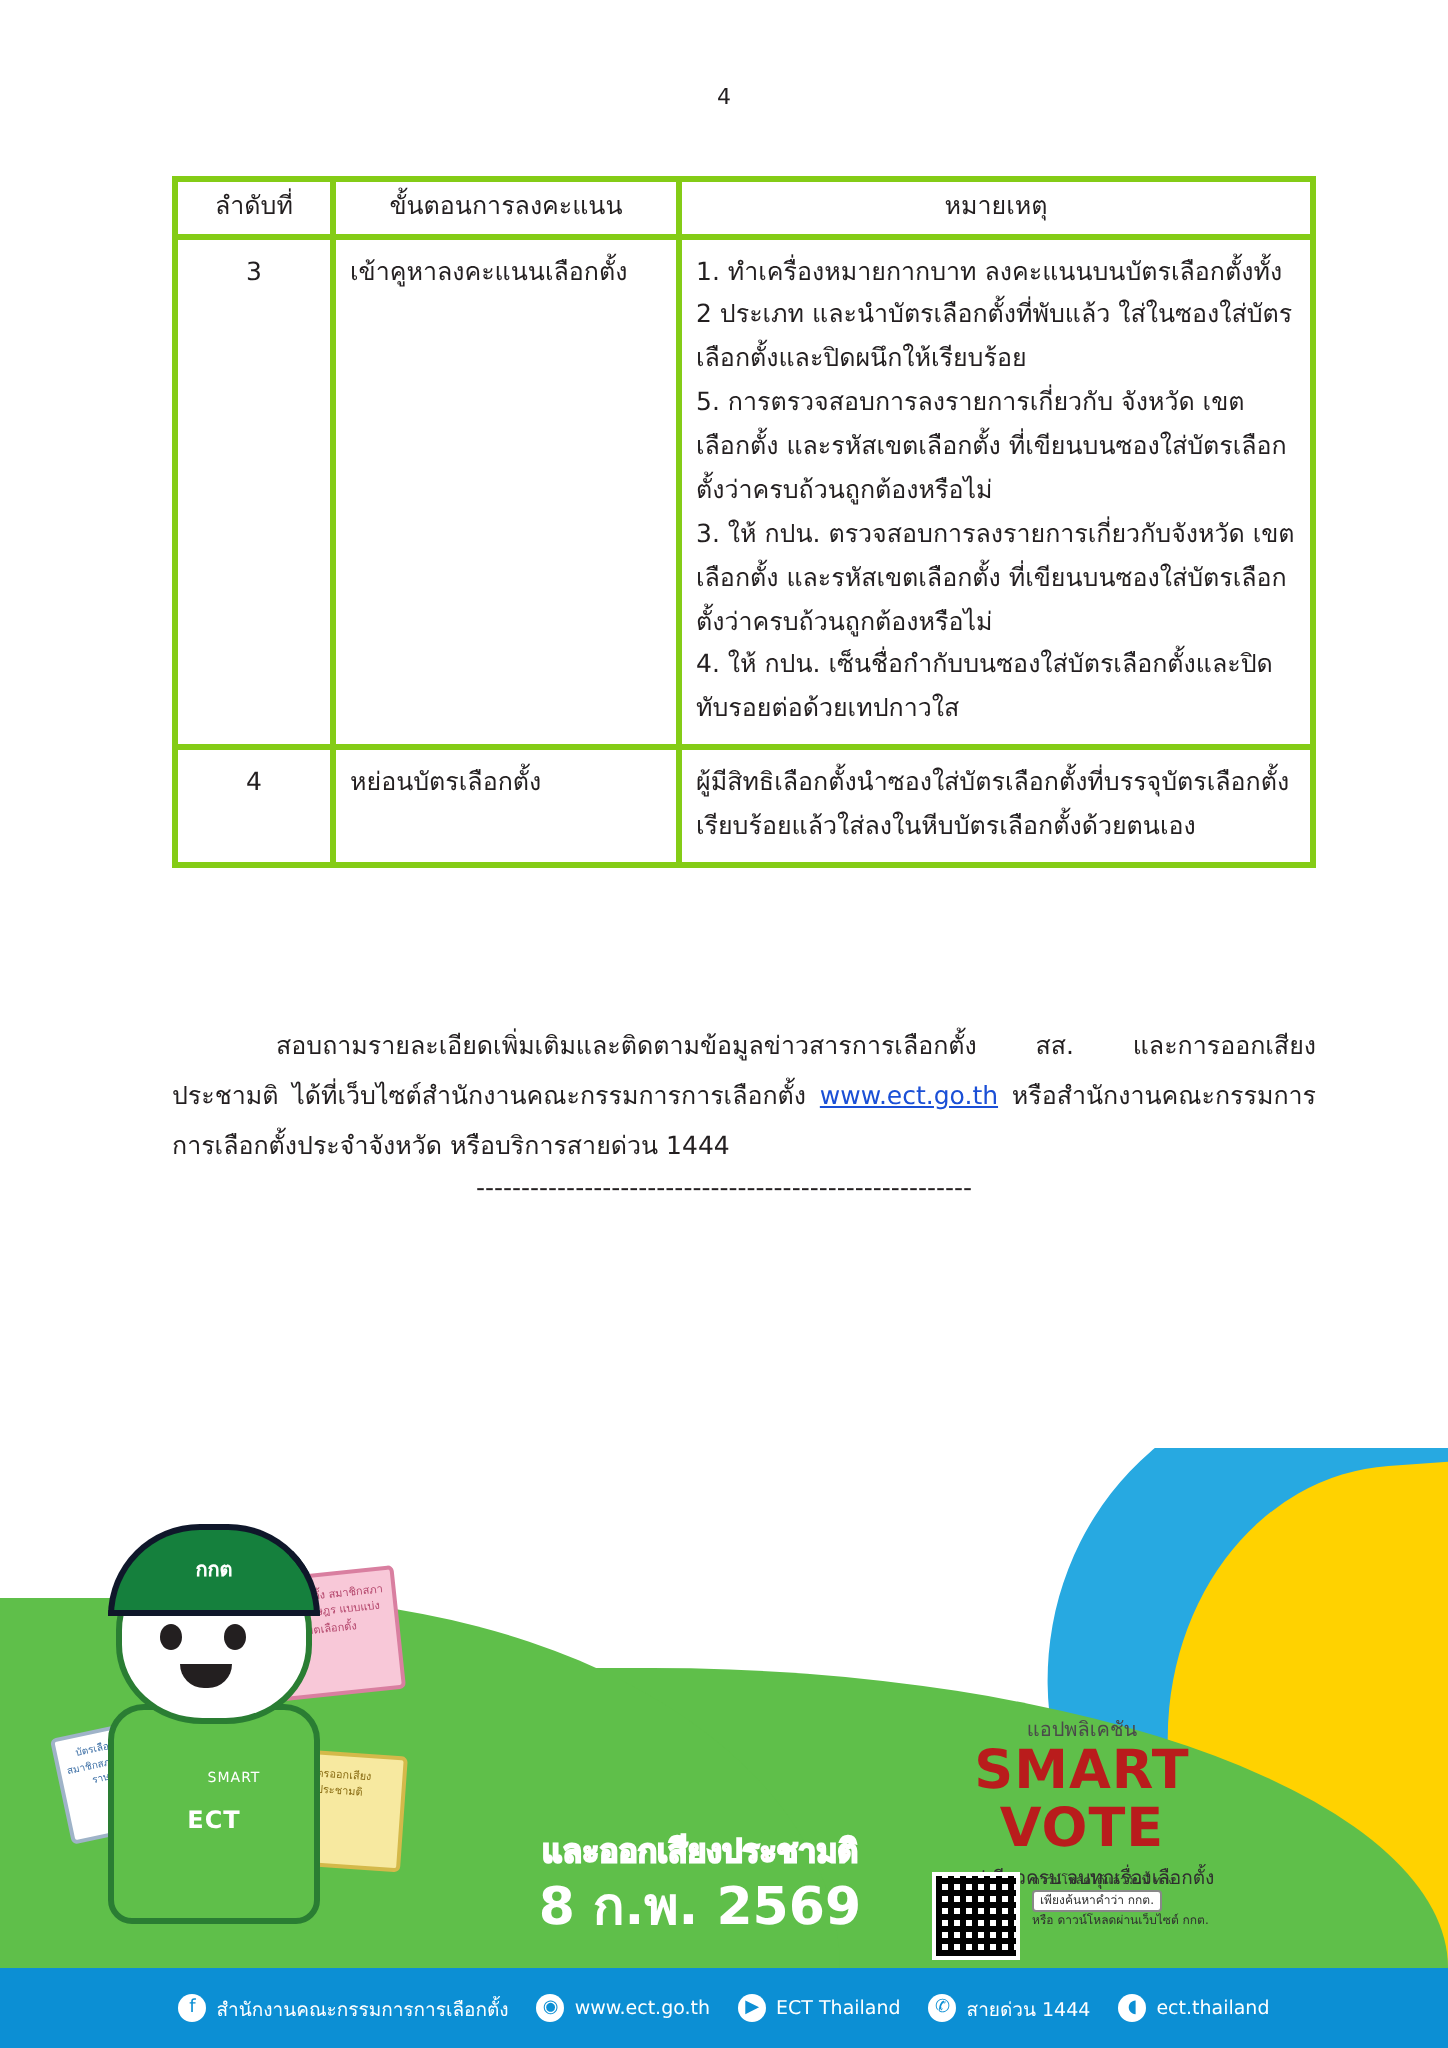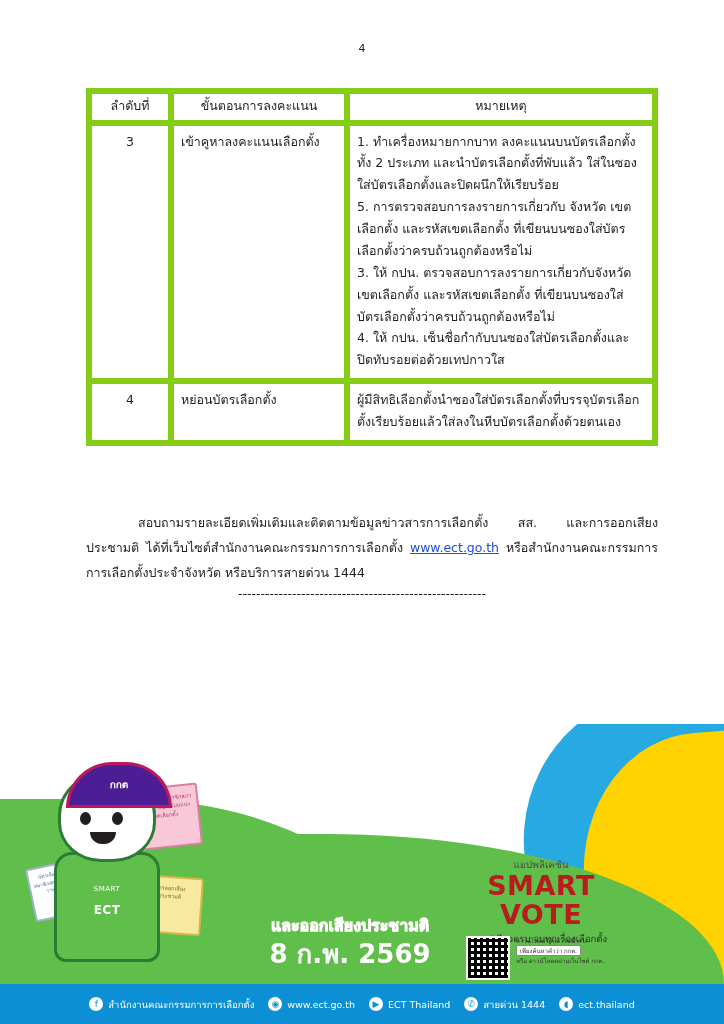--- a/index.html
+++ b/index.html
@@ -34,21 +34,21 @@
     position: absolute;
     top: 88px;
     left: 86px;
     width: 572px;
     border-collapse: collapse;
     font-size: 12.5px;
     color: #231f20;
   }
   table.steps th,
   table.steps td {
-    border: 6px solid #84cc16;
+    border: 3px solid #84cc16;
     vertical-align: top;
     padding: 5px 7px 7px 7px;
     line-height: 1.75;
   }
   table.steps th {
     text-align: center;
     font-weight: normal;
     padding: 3px 4px 5px 4px;
     line-height: 1.4;
   }
@@ -179,26 +179,26 @@
     left: 34px;
     top: 4px;
     width: 92px;
     height: 84px;
     background: #ffffff;
     border: 3px solid #2a7d33;
     border-radius: 48% 48% 44% 44%;
   }
   .m-cap {
     position: absolute;
-    left: 42px;
+    left: 30px;
     top: -6px;
     width: 100px;
     height: 40px;
-    background: #4c1d95;
-    border: 3px solid #be185d;
+    background: #15803d;
+    border: 3px solid #0f172a;
     border-radius: 50px 50px 0 0;
   }
   .m-cap-text {
     position: absolute;
     left: 0; top: 12px;
     width: 100px;
     text-align: center;
     color: #fff;
     font-size: 10px;
     font-weight: bold;
@@ -235,21 +235,21 @@
     width: 100px;
     text-align: center;
     color: #ffffff;
     font-size: 12px;
     font-weight: bold;
     letter-spacing: .5px;
   }
   .m-body-sub {
     position: absolute;
     left: 0; top: 30px;
-    width: 100px;
+    width: 120px;
     text-align: center;
     color: #ffffff;
     font-size: 7px;
     letter-spacing: .5px;
   }
   .m-card-pink {
     position: absolute;
     left: 106px; top: 18px;
     width: 66px; height: 58px;
     background: #f8c8d8;

